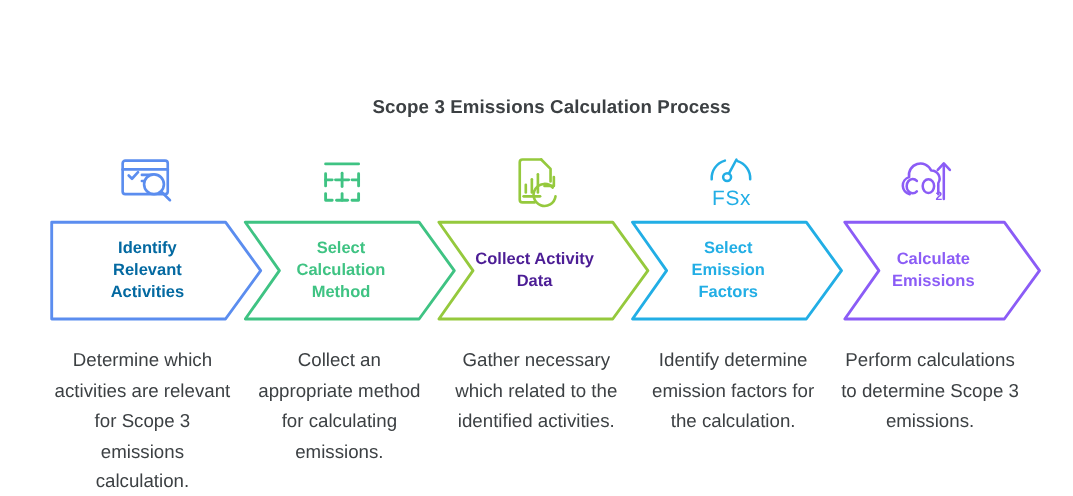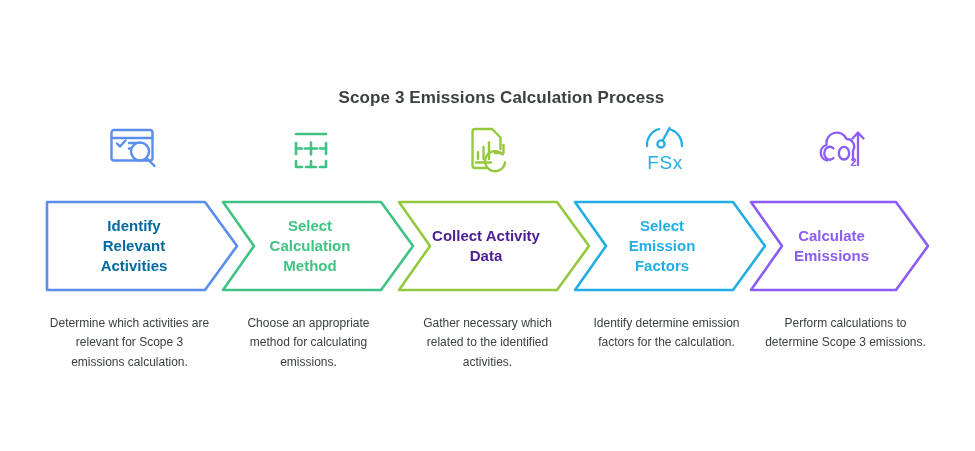--- a/index.html
+++ b/index.html
@@ -27,26 +27,25 @@
     font-size: 17px;
     font-weight: bold;
     color: #3c4043;
     letter-spacing: 0.1px;
     padding-left: 28px;
   }
 
   
   .icon-row {
     position: absolute;
-    top: 120px;
+    top: 138px;
     left: 45px;
     width: 885px;
     height: 56px;
     display: flex;
-    align-items: flex-end;
   }
   .icon-cell {
     flex: 1 1 0;
     display: flex;
     align-items: center;
     justify-content: center;
   }
   .icon-cell svg { display: block; overflow: visible; }
 
   
@@ -91,21 +90,21 @@
     position: absolute;
     top: 314px;
     left: 40px;
     width: 895px;
     display: flex;
   }
   .cap-cell {
     flex: 1 1 0;
     padding: 0 8px;
     text-align: center;
-    font-size: 12px;
+    font-size: 17px;
     line-height: 1.62;
     color: #3c4043;
   }
 </style>
 </head>
 <body>
 
 <div id="page">
 
   <div class="title">Scope 3 Emissions Calculation Process</div>
@@ -224,33 +223,33 @@
       <div class="shape">
         <svg viewBox="0 0 194 92" preserveAspectRatio="none">
           <path d="M2 2 H160 L192 46 L160 90 H2 L33 46 Z" fill="#ffffff" stroke="#22aee5" stroke-width="2.6" stroke-linejoin="round"></path>
         </svg>
       </div>
       <div class="chev-label" style="color:#22aee5;">Select
 Emission
 Factors</div>
     </div>
 
-    <div class="chev" style="left:704px; width:181px;">
+    <div class="chev" style="left:721px; width:181px;">
       <div class="shape">
         <svg viewBox="0 0 181 92" preserveAspectRatio="none">
           <path d="M2 2 H147 L179 46 L147 90 H2 L33 46 Z" fill="#ffffff" stroke="#8b5cf6" stroke-width="2.6" stroke-linejoin="round"></path>
         </svg>
       </div>
       <div class="chev-label" style="color:#8b5cf6;">Calculate
 Emissions</div>
     </div>
 
   </div>
 
   <div class="cap-row">
     <div class="cap-cell">Determine which activities are relevant for Scope 3 emissions calculation.</div>
-    <div class="cap-cell">Choose an appropriate method for calculating emissions.</div>
+    <div class="cap-cell">Collect an appropriate method for calculating emissions.</div>
     <div class="cap-cell">Gather necessary which related to the identified activities.</div>
     <div class="cap-cell">Identify determine emission factors for the calculation.</div>
     <div class="cap-cell">Perform calculations to determine Scope 3 emissions.</div>
   </div>
 
 </div>
 
 </body></html>

